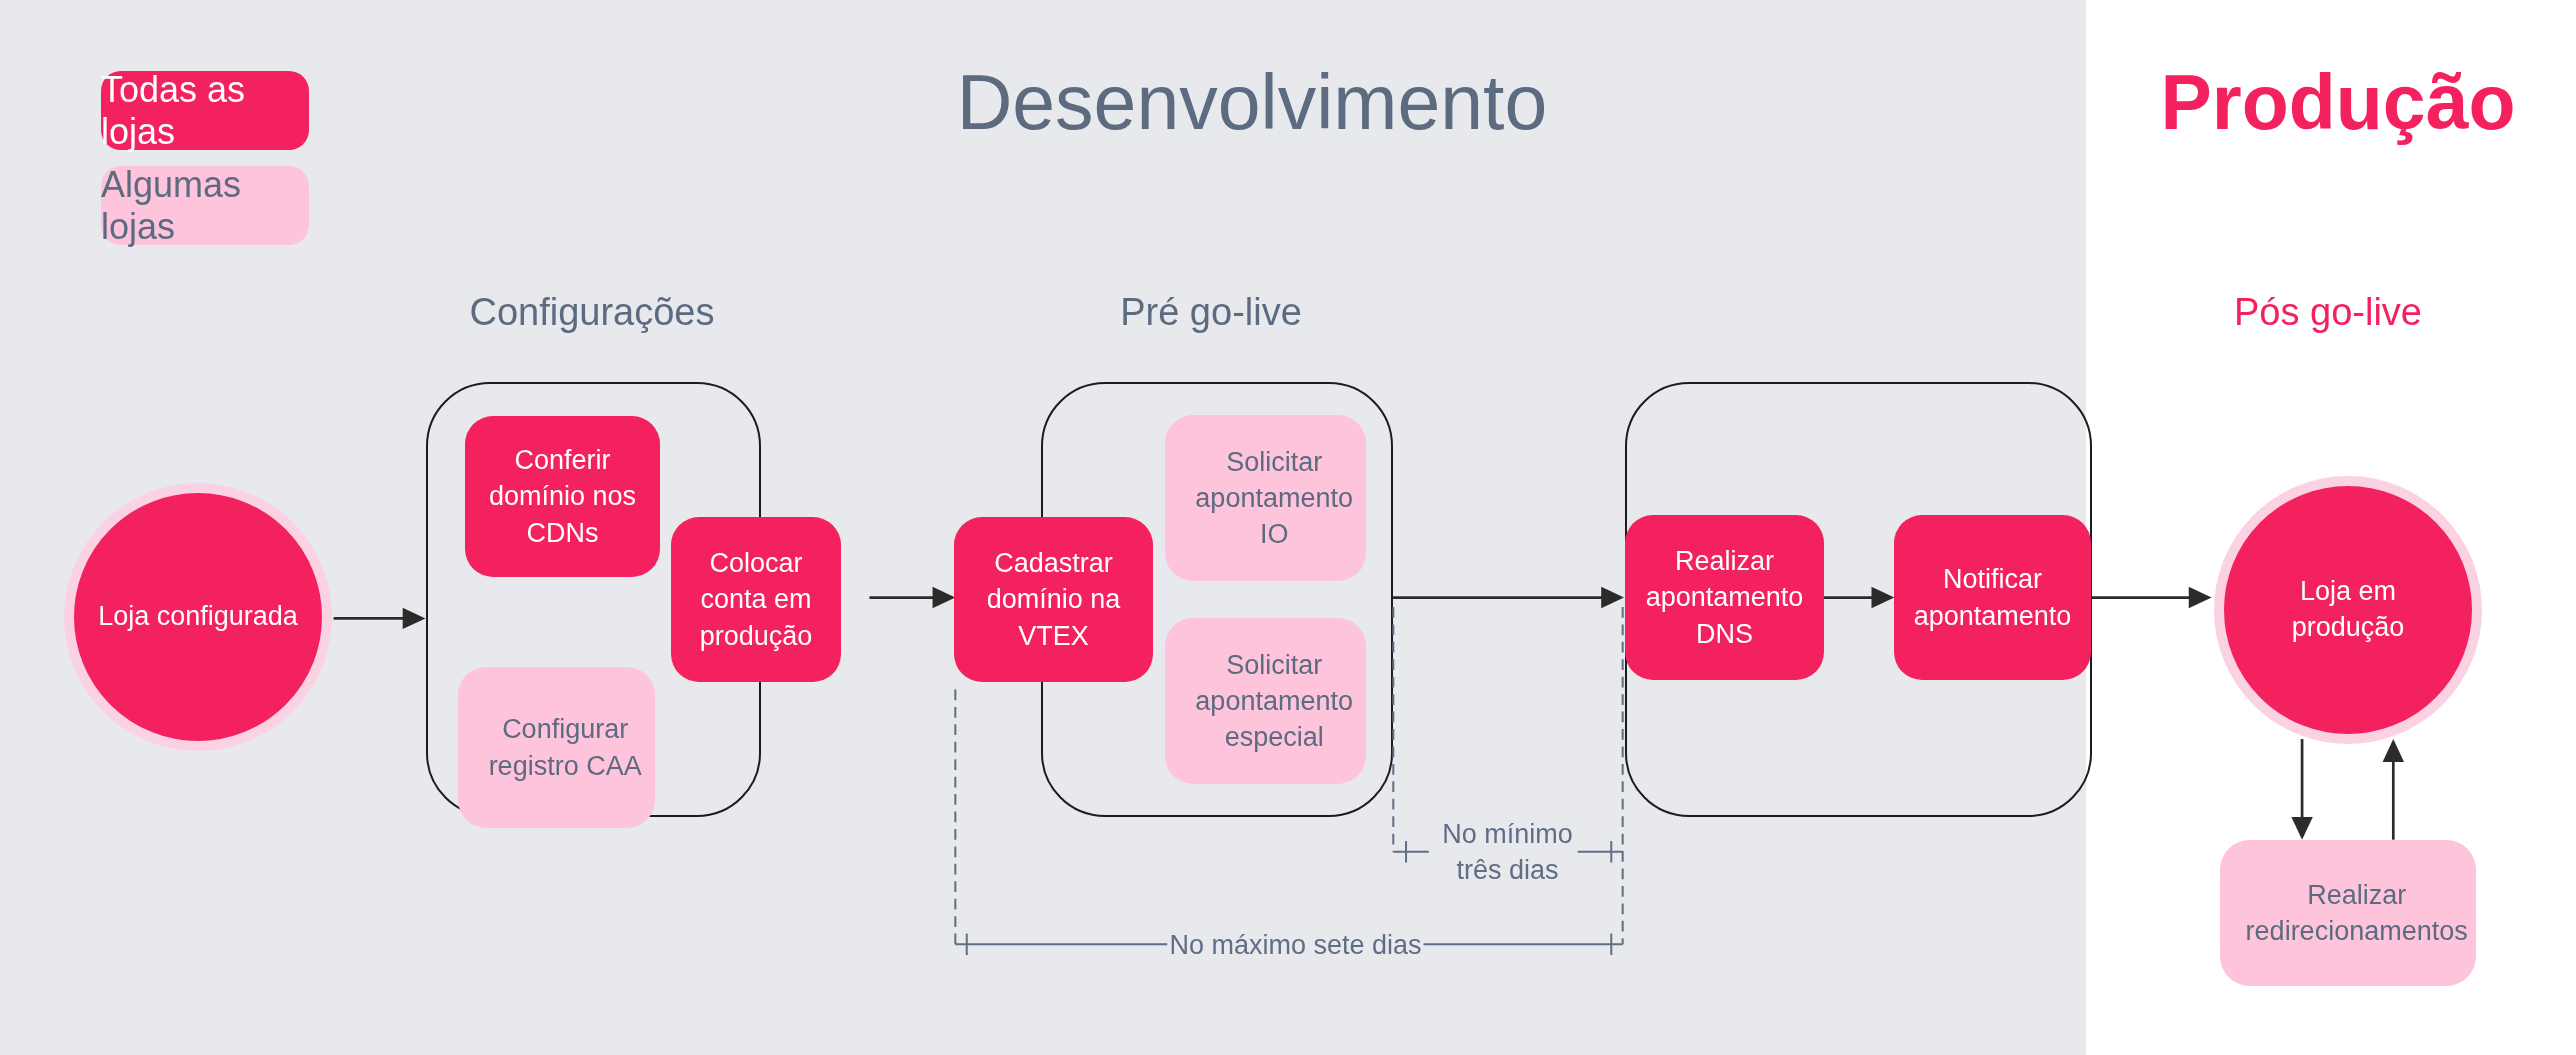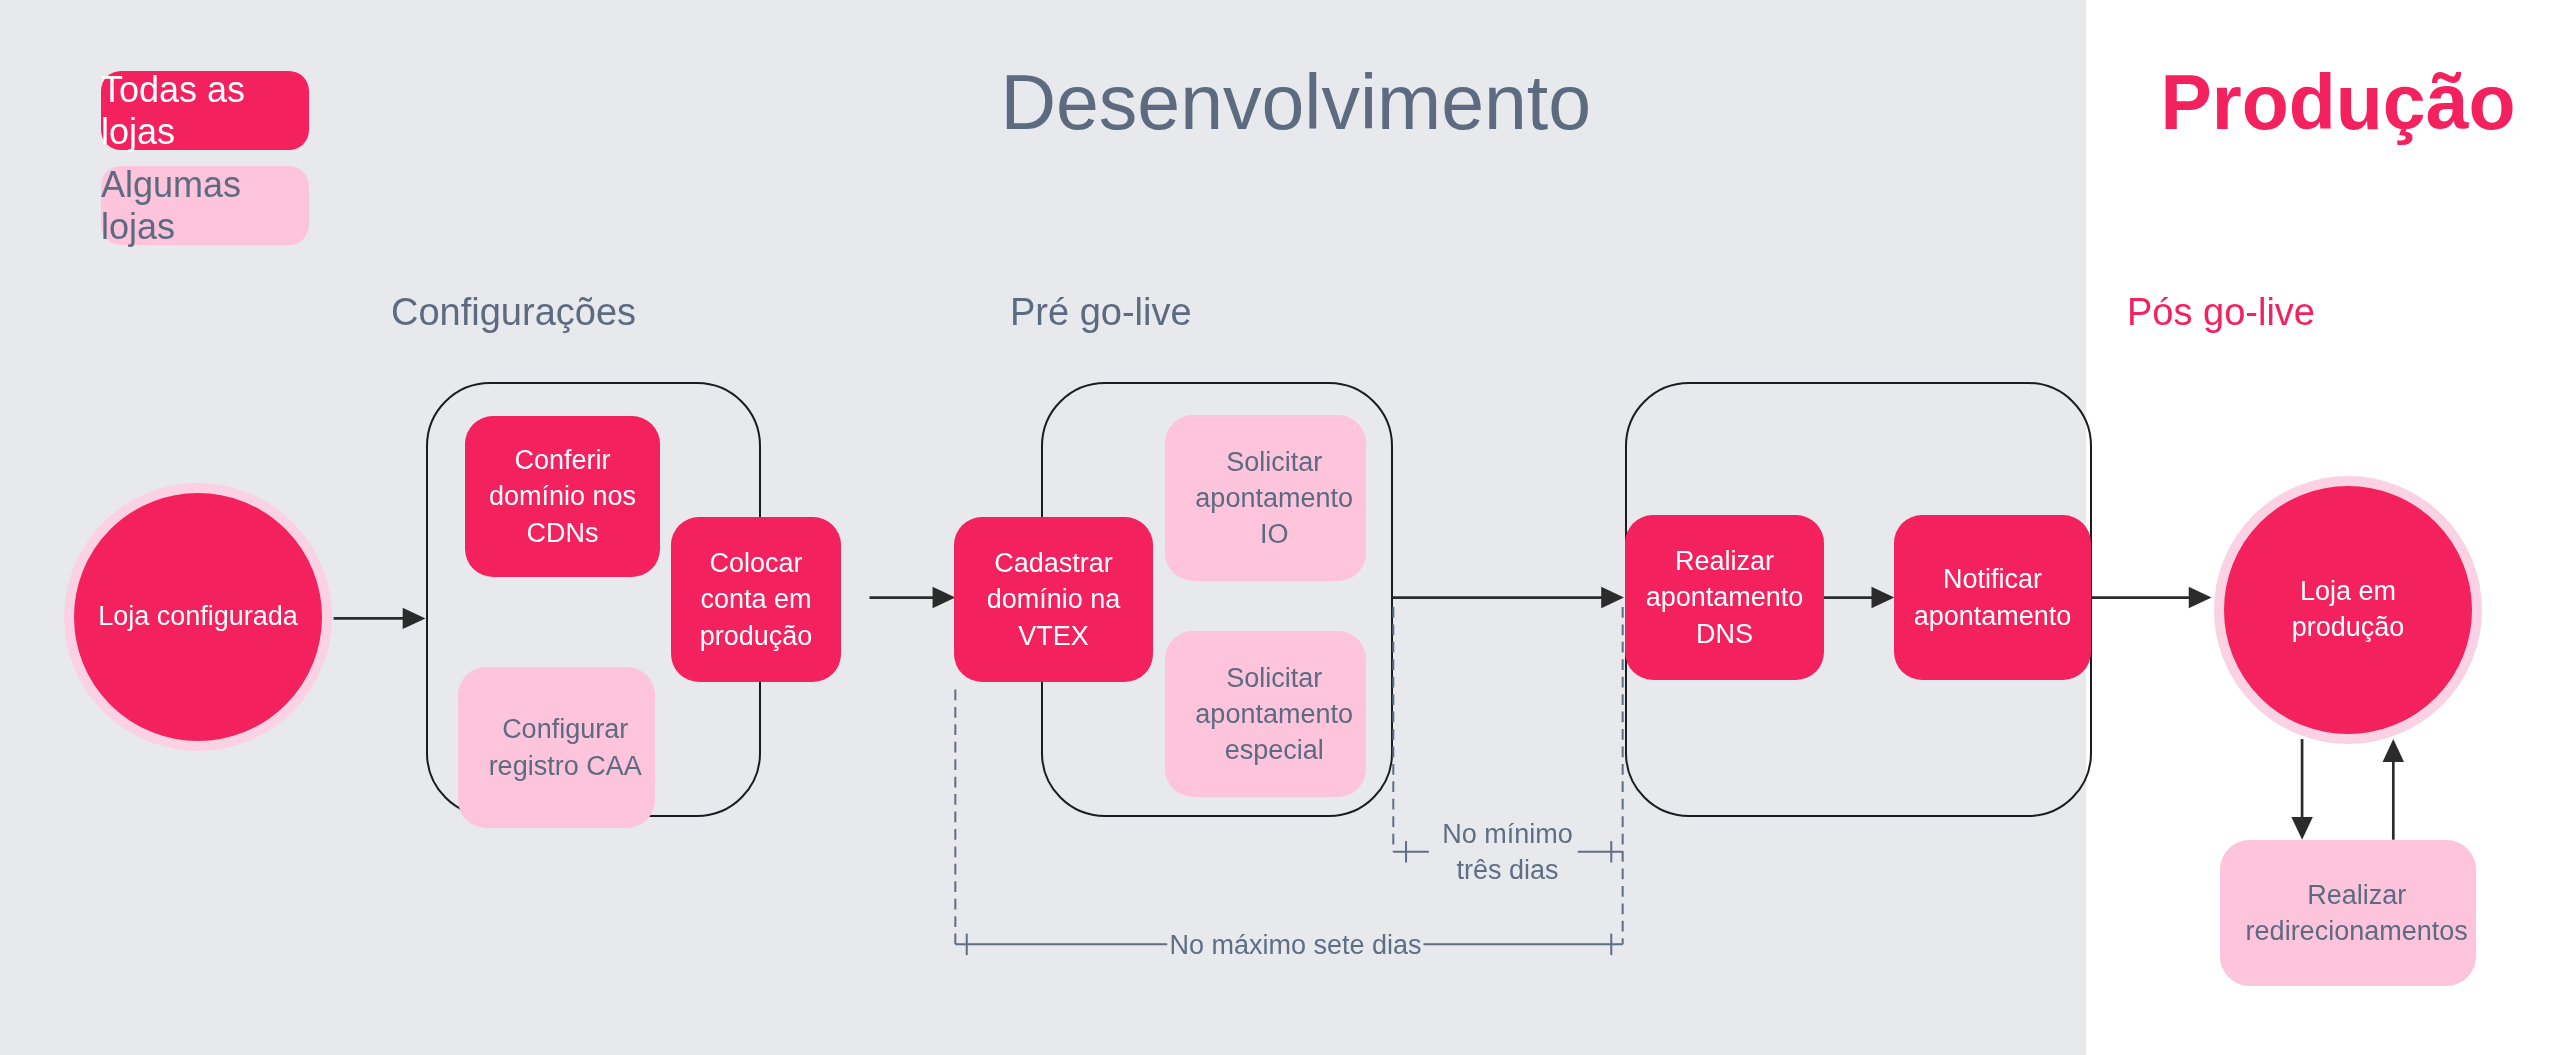--- a/index.html
+++ b/index.html
@@ -43,28 +43,29 @@
   
   .big-title {
     position: absolute;
     top: 62px;
     font-size: 77px;
     line-height: 1.05;
     text-align: center;
     z-index: 3;
     letter-spacing: 0px;
   }
-  #title-dev  { left: 853px; width: 738px; color: #5C6B80; font-weight: 500; text-align: right; }
+  #title-dev  { left: 883px; width: 738px; color: #5C6B80; font-weight: 500; }
   #title-prod { left: 2100px; width: 476px;  color: #F4215F; font-weight: 600; }
 
   .phase-label {
     position: absolute;
     top: 291px;
     width: 402px;
     font-size: 38px;
+    text-align: center;
     color: #5C6B80;
     z-index: 3;
     font-weight: 400;
   }
   #phase-config { left: 391px;  }
   #phase-pre    { left: 1010px; }
   #phase-go     { left: 1652px; }
   #phase-pos    { left: 2127px; color: #F4215F; }
 
   
@@ -109,21 +110,21 @@
     padding: 6.7px 10.7px;
   }
   .node.pink  { background: #F4215F; color: #FFFFFF; }
   .node.light { background: #FDC4DB; color: #5C6B80; padding-left: 28px; }
 
   #node-conferir  { left: 465px;  top: 416px; width: 195px; height: 161px; }
   #node-caa       { left: 458px;  top: 619px; width: 197px; height: 161px; margin-top: 48px; }
   #node-colocar   { left: 671px; top: 517px; width: 170px; height: 165px; }
   #node-cadastrar { left: 954px; top: 517px; width: 199px; height: 165px; }
   #node-io        { left: 1165px; top: 415px; width: 201px; height: 166px; }
-  #node-especial  { left: 1165px; top: 631px; width: 201px; height: 166px; }
+  #node-especial  { left: 1165px; top: 618px; width: 201px; height: 166px; }
   #node-dns       { left: 1625px; top: 515px; width: 199px; height: 165px; }
   #node-notificar { left: 1894px; top: 515px; width: 197px; height: 165px; }
   #node-redirect  { left: 2220px; top: 840px; width: 256px; height: 146px; border-radius: 29.5px; }
 
   
   .measure-label {
     position: absolute;
     display: flex; align-items: center; justify-content: center;
     text-align: center;
     color: #5F6E85;

